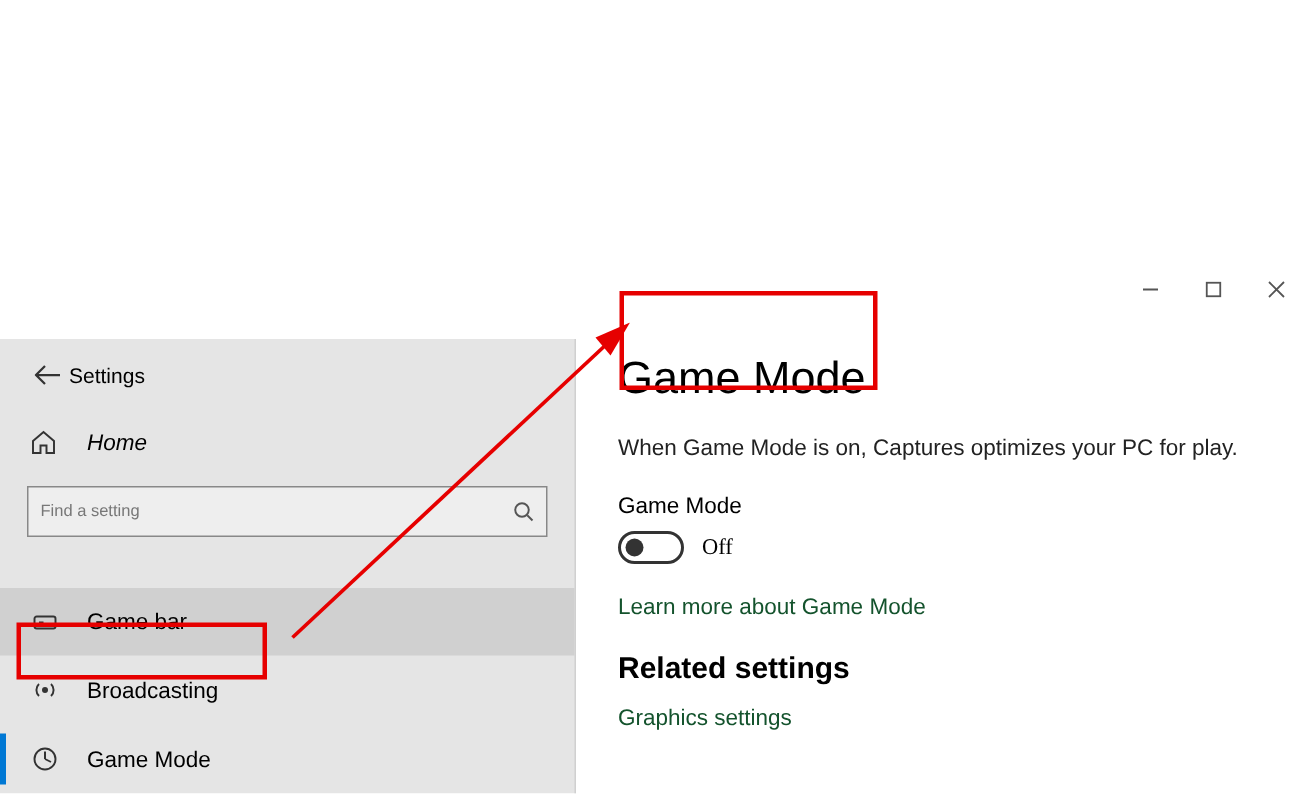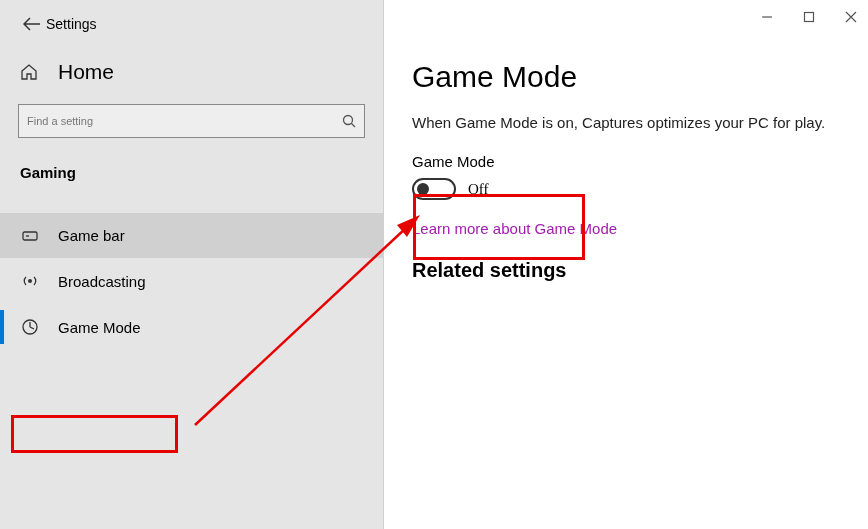--- a/index.html
+++ b/index.html
@@ -14,20 +14,21 @@
       background: #fff;
       width: 868px;
       height: 529px;
       overflow: hidden;
       position: relative;
     }
     .window {
       display: flex;
       width: 100%;
       height: 100%;
+      align-items: flex-end;
     }
     
     .sidebar {
       width: 384px;
       background: #e5e5e5;
       display: flex;
       flex-direction: column;
       border-right: 1px solid #d0d0d0;
       position: relative;
     }
@@ -45,21 +46,22 @@
       justify-content: center;
       font-size: 16px;
       color: #333;
       cursor: pointer;
     }
     .home-row {
       display: flex;
       align-items: center;
       padding: 12px 20px;
       cursor: pointer;
-      font-size: 21px;
+      font-size: 15px;
+      font-style: italic;
     }
     .home-row .icon {
       width: 20px;
       margin-right: 18px;
     }
     .search-box {
       margin: 8px 18px 12px 18px;
       height: 34px;
       border: 1px solid #888;
       background: #eee;
@@ -183,21 +185,21 @@
       width: 12px;
       height: 12px;
       border-radius: 50%;
       background: #333;
     }
     .toggle-state {
       font-size: 15px;
       font-family: Liberation Serif, serif;
     }
     .link {
-      color: #a21caf;
+      color: #14532d;
       font-size: 15px;
       cursor: pointer;
       display: inline-block;
       margin-bottom: 22px;
     }
     .related-heading {
       font-size: 20px;
       font-weight: 600;
       margin-bottom: 12px;
     }
@@ -259,21 +261,20 @@
     <div class="search-box">
       <input type="text" placeholder="Find a setting" style="">
       <span class="icon">
         <svg width="14" height="14" viewBox="0 0 14 14">
           <circle cx="6" cy="6" r="4.5" stroke="#555" stroke-width="1.3" fill="none"></circle>
           <line x1="9.5" y1="9.5" x2="13" y2="13" stroke="#555" stroke-width="1.3"></line>
         </svg>
       </span>
     </div>
 
-    <div class="category-header">Gaming</div>
 
     <div class="nav-spacer"></div>
 
     <div class="nav-item selected">
       <span class="icon">
         <svg width="18" height="14" viewBox="0 0 18 14">
           <rect x="2" y="3" width="14" height="8" rx="1.5" stroke="#333" stroke-width="1.3" fill="none"></rect>
           <line x1="5" y1="7" x2="8" y2="7" stroke="#333" stroke-width="1.3"></line>
         </svg>
       </span>
@@ -331,20 +332,21 @@
         <div class="setting-label">Game Mode</div>
         <div class="toggle-row">
           <div class="toggle"></div>
           <span class="toggle-state">Off</span>
         </div>
       </div>
 
       <a class="link">Learn more about Game Mode</a>
 
       <div class="related-heading">Related settings</div>
+      <a class="link">Graphics settings</a>
     </div>
   </div>
 </div>
 
 <div class="highlight-box1"></div>
 <div class="highlight-box2"></div>
 <svg class="arrow-svg" viewBox="0 0 245 215">
   <line x1="20" y1="210" x2="232" y2="12" stroke="#e60000" stroke-width="2.5"></line>
   <polygon points="245,0 222,10 232,22" fill="#e60000"></polygon>
 </svg>

